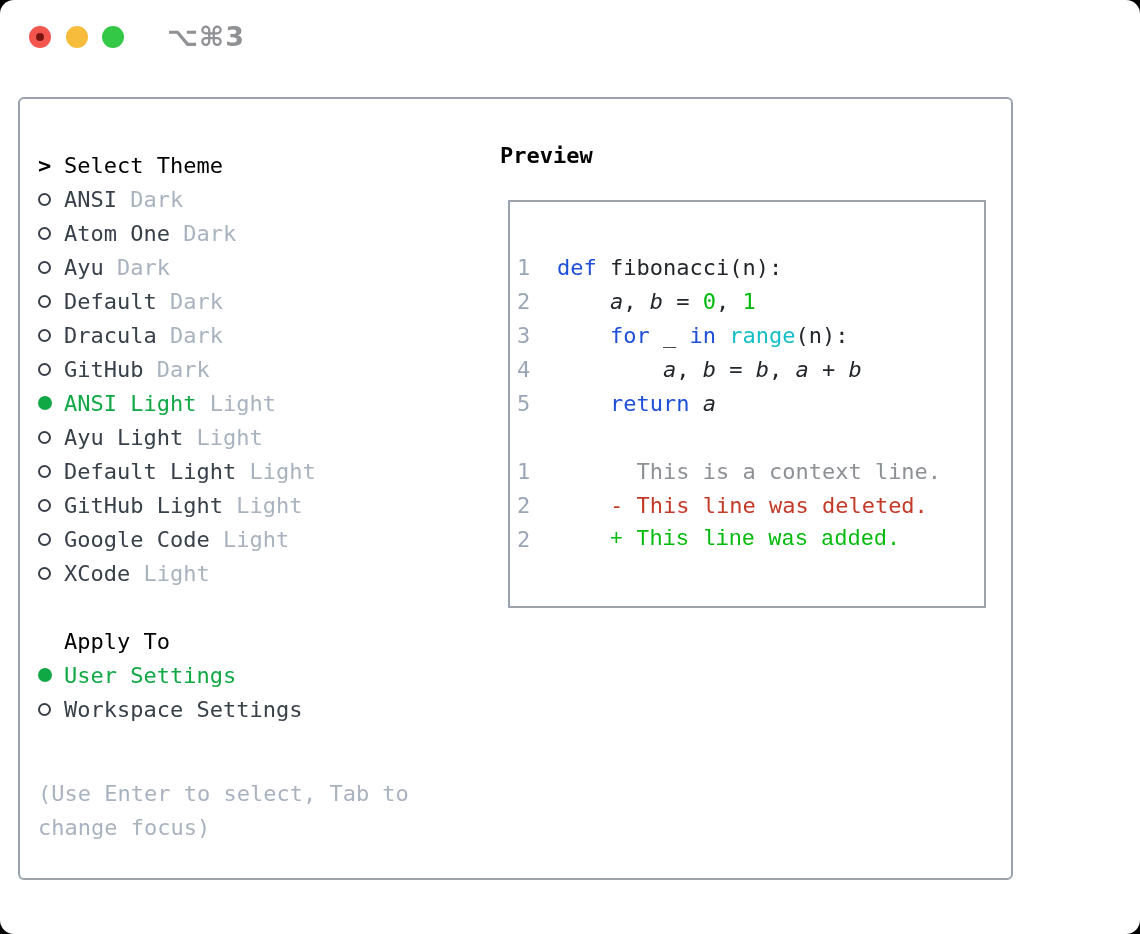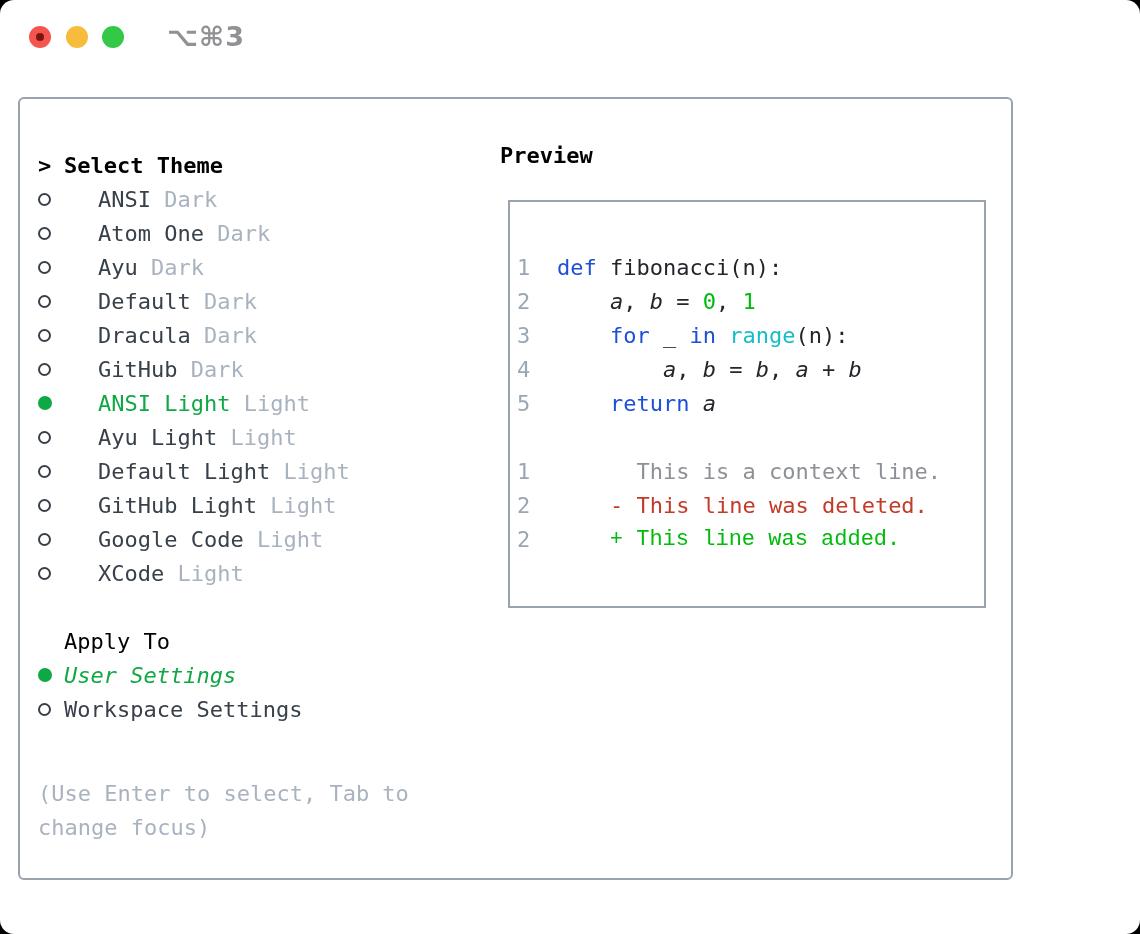--- a/index.html
+++ b/index.html
@@ -20,27 +20,27 @@
   .panel{position:absolute;left:18px;top:97px;width:995px;height:783px;box-sizing:border-box;
          border:2px solid var(--border_gray);border-radius:6px;background:#fff;}
 
   
   .left{position:absolute;left:18px;top:49px;font-size:22px;color:var(--text_dark);}
   .row{display:flex;align-items:center;height:34px;white-space:pre;}
   .marker{width:26px;display:flex;align-items:center;flex:0 0 26px;}
   .cursor{font-weight:bold;color:var(--text_black);}
   .circle{width:13px;height:13px;box-sizing:border-box;border:2px solid var(--text_dark);border-radius:50%;}
   .circle.sel{width:14px;height:14px;border:none;background:var(--accent_green);}
-  .hdr{font-weight:bold;color:var(--text_black);}
-  .name{color:var(--text_dark);margin-left:34px;}
+  .hdr{font-weight:normal;color:var(--text_black);}
+  .name{color:var(--text_dark);}
   .name.sel{color:var(--accent_green);}
   .tag{color:var(--muted_gray);}
   .apply{margin-top:34px;}
   .apply-hdr{color:var(--text_black);}
-  .opt.sel{color:var(--accent_green);font-style:italic;}
+  .opt.sel{color:var(--accent_green);}
   .help{margin-top:51px;width:420px;line-height:34px;color:var(--muted_gray);white-space:pre-wrap;}
 
   
   .preview-h{position:absolute;left:480px;top:40px;height:34px;line-height:34px;
              font-size:22px;font-weight:bold;color:var(--text_black);}
   .preview-box{position:absolute;left:488px;top:101px;width:478px;height:408px;box-sizing:border-box;
                border:2px solid var(--border_gray);background:#fff;padding-top:49px;overflow:hidden;}
   .crow{display:flex;height:34px;line-height:34px;font-size:22px;white-space:pre;padding-left:7px;}
   .lnum{width:40px;flex:0 0 40px;color:var(--linenum_gray);}
   .codetext{color:#22262b;}

